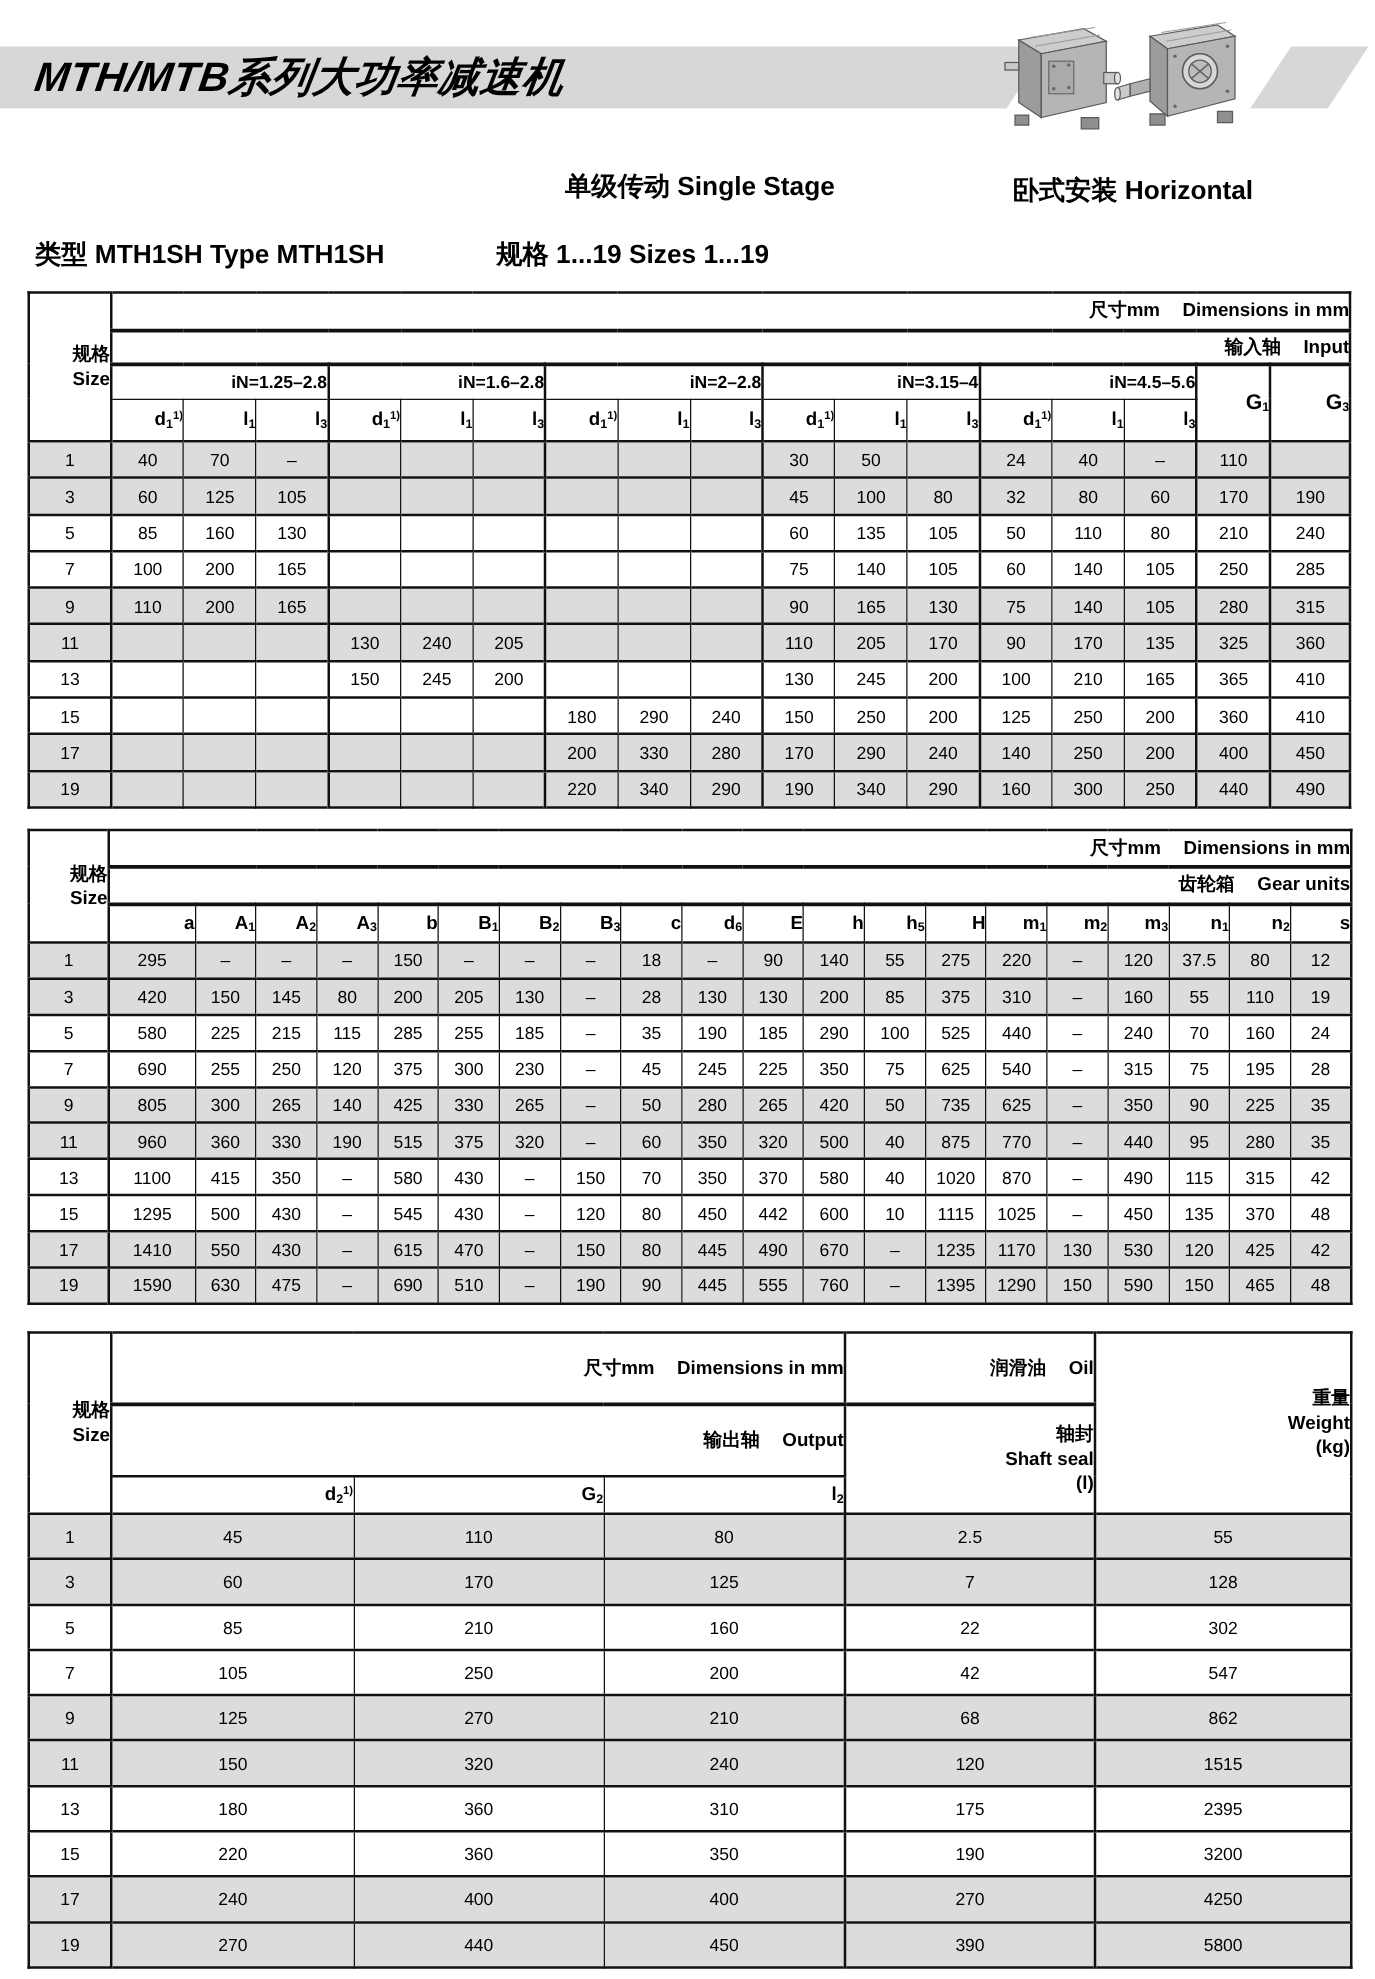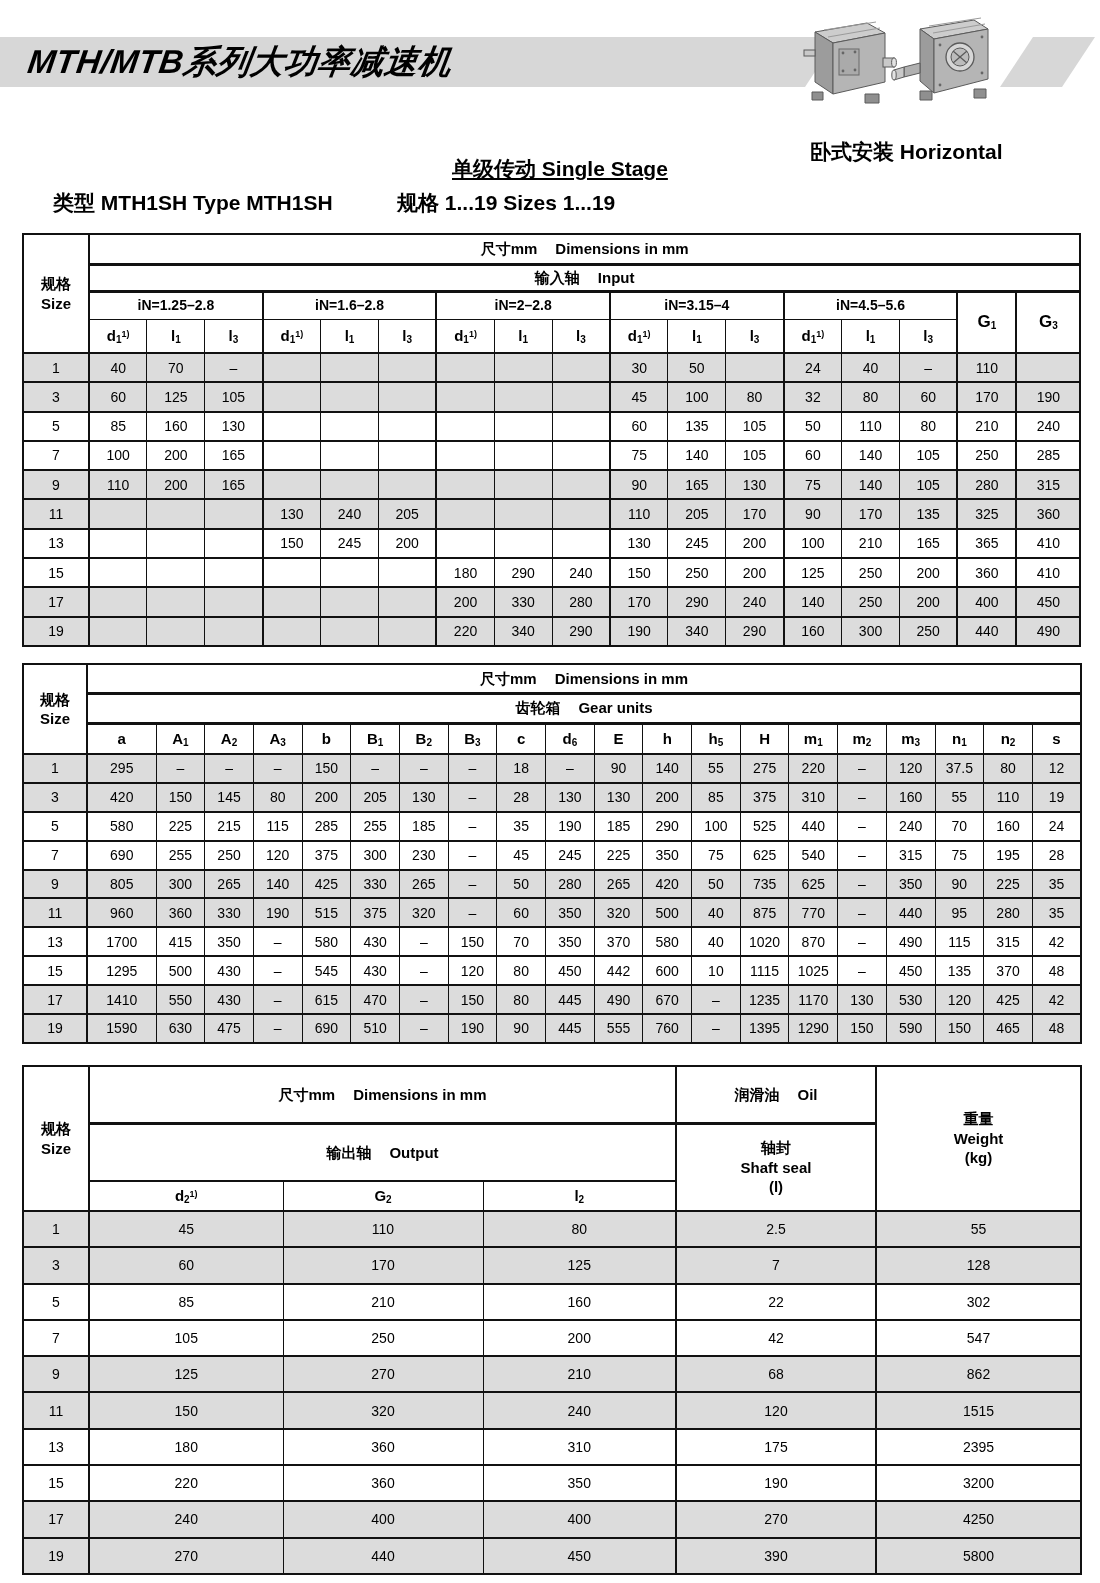--- a/index.html
+++ b/index.html
@@ -30,38 +30,38 @@
     position:absolute;left:1000px;top:37px;width:95px;height:50px;
     background:var(--banner);
     clip-path:polygon(33px 0,100% 0,calc(100% - 33px) 100%,0 100%);
   }
   .gearbox{position:absolute;}
   .gb1{left:797px;top:16px;}
   .gb2{left:890px;top:11px;}
 
   .sub{position:absolute;font-size:21px;font-weight:700;white-space:nowrap;}
   .s1{left:28px;top:151px;}
-  .s2{left:452px;top:155px;text-decoration:underline;}
+  .s2{left:452px;top:135px;}
   .s3{left:810px;top:138px;}
-  .s4{left:28px;top:189px;margin-left:25px;}
+  .s4{left:28px;top:189px;}
   .s5{left:397px;top:189px;}
 
   
   table{
     position:absolute;left:22px;border-collapse:collapse;table-layout:fixed;
     background:#fff;border:2px solid var(--line);
   }
   #t1{top:233px;}
   #t2{top:663px;}
   #t3{top:1065px;}
   th,td{
     border:1px solid var(--line);padding:0;text-align:center;vertical-align:middle;
     font-size:14px;line-height:1.15;overflow:hidden;white-space:nowrap;
   }
-  thead th{font-weight:700;font-size:15px;}
+  thead th{font-weight:700;font-size:15px;text-align:right;}
   thead th.grp{font-size:14px;}
   tbody td{border-top:2px solid var(--line);font-weight:400;}
   .shade td{background:var(--shade);}
   .rule3{border-bottom:3px solid var(--line) !important;}
   .rule2{border-bottom:2px solid var(--line) !important;}
   .size-col{border-right:2px solid var(--line) !important;}
   .gsep{border-left:2px solid var(--line) !important;}
   sub{font-size:10px;vertical-align:-0.2em;}
   sup{font-size:9px;vertical-align:0.5em;}
   .cap .cn{margin-right:18px;}
@@ -576,21 +576,21 @@
           <td>875</td>
           <td>770</td>
           <td>–</td>
           <td>440</td>
           <td>95</td>
           <td>280</td>
           <td>35</td>
         </tr>
         <tr style="height: 28.9px;">
           <td class="size-col">13</td>
-          <td>1700</td>
+          <td>1100</td>
           <td>415</td>
           <td>350</td>
           <td>–</td>
           <td>580</td>
           <td>430</td>
           <td>–</td>
           <td>150</td>
           <td>70</td>
           <td>350</td>
           <td>370</td>

